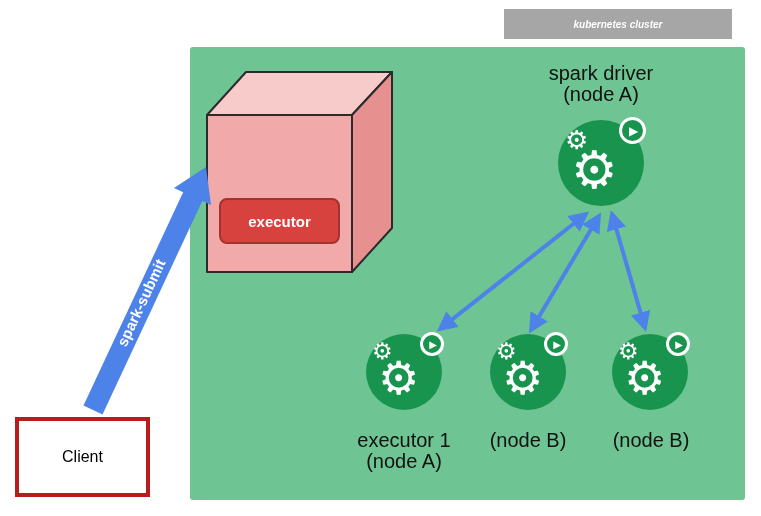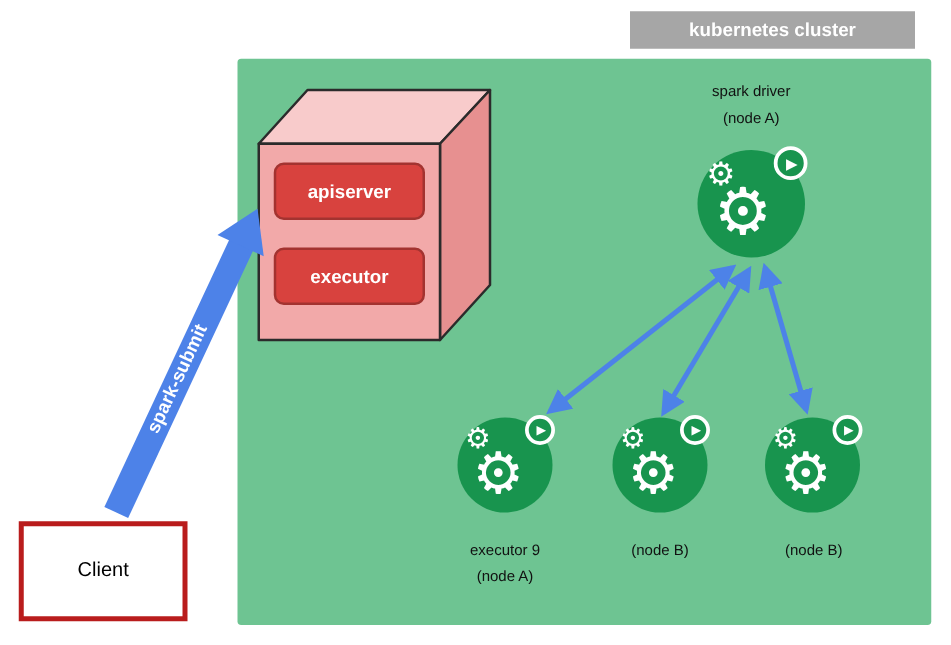--- a/index.html
+++ b/index.html
@@ -23,22 +23,22 @@
     background:#6ec492;
     border-radius:3px;
   }
   .cluster-tag {
     position:absolute;
     left:504px; top:9px;
     width:228px; height:30px;
     background:#a6a6a6;
     color:#ffffff;
     font-weight:bold;
-    font-size:15px;
-    display:flex; align-items:center; justify-content:center;
+    font-size:10px;
+    display:flex; align-items:center; justify-content:center;font-style:italic;
   }
   
   #overlay {
     position:absolute;
     left:0; top:0;
     width:761px; height:516px;
   }
   
   .panel {
     position:absolute;
@@ -52,21 +52,21 @@
     font-size:15px;
     display:flex; align-items:center; justify-content:center;
   }
   .apiserver { top:130px; }
   .scheduler { top:198px; }
   
   .dlabel {
     position:absolute;
     text-align:center;
     color:#111111;
-    font-size:12px;
+    font-size:20px;
     line-height:21px;
   }
   .driver-label { left:511px; top:63px; width:180px; }
   .exec-label-1 { left:344px; top:430px; width:120px; }
   .exec-label-2 { left:468px; top:430px; width:120px; }
   .exec-label-3 { left:591px; top:430px; width:120px; }
   
   .pod-icon { position:absolute; }
   .pod-icon .blob {
     position:absolute; inset:0;
@@ -133,21 +133,20 @@
     <line x1="599" y1="216" x2="531" y2="330" stroke="#4d82e8" stroke-width="4" marker-start="url(#ah)" marker-end="url(#ah)"></line>
     <line x1="612" y1="214" x2="645" y2="328" stroke="#4d82e8" stroke-width="4" marker-start="url(#ah)" marker-end="url(#ah)"></line>
 
     <g>
       <line x1="93" y1="410" x2="193" y2="196" stroke="#4d82e8" stroke-width="21"></line>
       <polygon points="206,167 211,205 174,188" fill="#4d82e8"></polygon>
       <text x="146" y="305" transform="rotate(-65 146 305)" text-anchor="middle" fill="#ffffff" font-size="15" font-weight="bold" font-family="Liberation Sans, sans-serif">spark-submit</text>
     </g>
   </svg>
 
-  <div class="panel apiserver">apiserver</div>
   <div class="panel scheduler">executor</div>
 
   <div class="dlabel driver-label">
     <div>spark driver</div>
     <div>(node A)</div>
   </div>
 
   <div class="pod-icon large" style="left:558px; top:120px;">
     <div class="blob"></div>
     <span class="gear g2">⚙</span>
@@ -176,21 +175,21 @@
   <div class="pod-icon small" style="left:612px; top:334px;">
     <div class="blob"></div>
     <span class="gear g2">⚙</span>
     <span class="gear g1">⚙</span>
     <div class="play">
         <span class="tri">▶</span>
       </div>
   </div>
 
   <div class="dlabel exec-label-1">
-    <div>executor 9</div>
+    <div>executor 1</div>
     <div>(node A)</div>
   </div>
   <div class="dlabel exec-label-2">
     <div>(node B)</div>
   </div>
   <div class="dlabel exec-label-3">
     <div>(node B)</div>
   </div>
 
   <div class="client-box">

